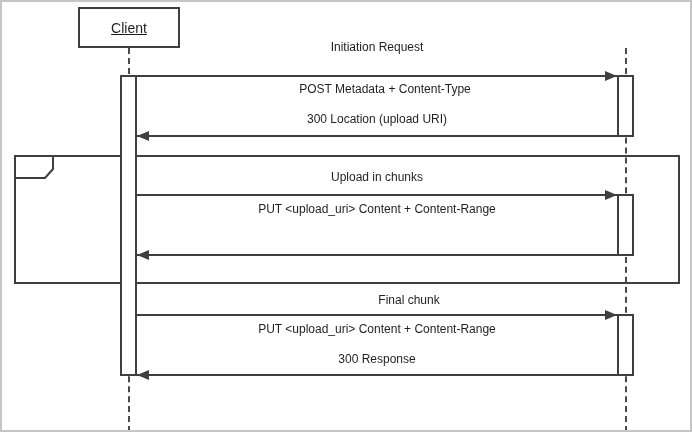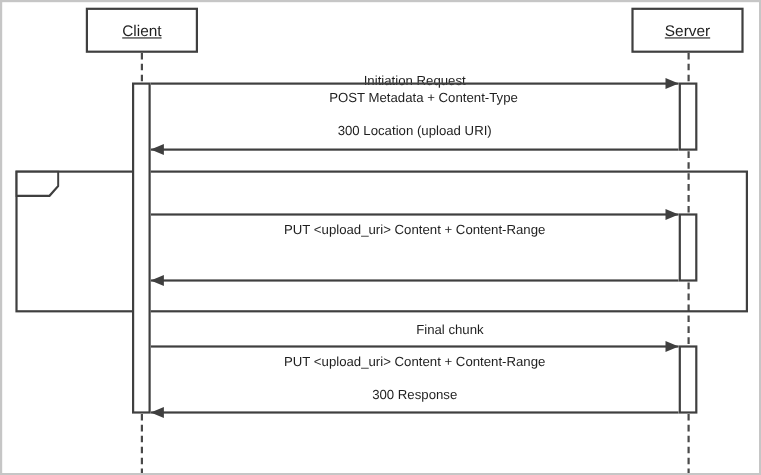--- a/index.html
+++ b/index.html
@@ -101,21 +101,21 @@
     position: absolute;
     left: 135px;
     width: 480px;
     text-align: center;
     font-size: 12px;
     white-space: nowrap;
     z-index: 3;
     color: var(--text);
   }
   
-  .y-title1 { top: 64px; }
+  .y-title1 { top: 38px; }
   .y-req1-line { top: 73px; }  .y-req1-arrow { top: 69px; }
   .y-req1-label { top: 80px; padding-left: 16px; }
   .y-res1-label { top: 110px; }
   .y-res1-line { top: 133px; } .y-res1-arrow { top: 129px; }
   
   .y-title2 { top: 168px; }
   .y-req2-line { top: 192px; } .y-req2-arrow { top: 188px; }
   .y-req2-label { top: 200px; }
   .y-res2-label { top: 230px; }
   .y-res2-line { top: 252px; } .y-res2-arrow { top: 248px; }
@@ -130,23 +130,20 @@
 <body>
 
 <div class="frame">
 
   <div class="lifeline lifeline-client"></div>
   <div class="lifeline lifeline-server"></div>
 
   <div class="actor-box actor-client">
     <span>Client</span>
   </div>
-  <div class="actor-box actor-server">
-    <span>Server</span>
-  </div>
 
   <div class="loop-box">
     <svg class="loop-tag" viewBox="0 0 40 24">
       <polygon points="1,1 39,1 39,14 31,23 1,23" fill="#ffffff" stroke="#3f3f3f" stroke-width="2"></polygon>
     </svg>
     <span class="loop-tag-text">loop</span>
   </div>
 
   <div class="activation act-client"></div>
   <div class="activation act-server-1"></div>
@@ -154,20 +151,21 @@
   <div class="activation act-server-3"></div>
 
   <div class="msg-label y-title1">Initiation Request</div>
   <div class="msg-line y-req1-line"></div>
   <div class="arrow-right y-req1-arrow"></div>
   <div class="msg-label y-req1-label">POST Metadata + Content-Type</div>
   <div class="msg-label y-res1-label">300 Location (upload URI)</div>
   <div class="msg-line y-res1-line"></div>
   <div class="arrow-left y-res1-arrow"></div>
 
+  <div class="msg-label y-title2">Upload in chunks</div>
   <div class="msg-line y-req2-line"></div>
   <div class="arrow-right y-req2-arrow"></div>
   <div class="msg-label y-req2-label">PUT &lt;upload_uri&gt; Content + Content-Range</div>
   <div class="msg-line y-res2-line"></div>
   <div class="arrow-left y-res2-arrow"></div>
 
   <div class="msg-label y-title3">Final chunk</div>
   <div class="msg-line y-req3-line"></div>
   <div class="arrow-right y-req3-arrow"></div>
   <div class="msg-label y-req3-label">PUT &lt;upload_uri&gt; Content + Content-Range</div>

